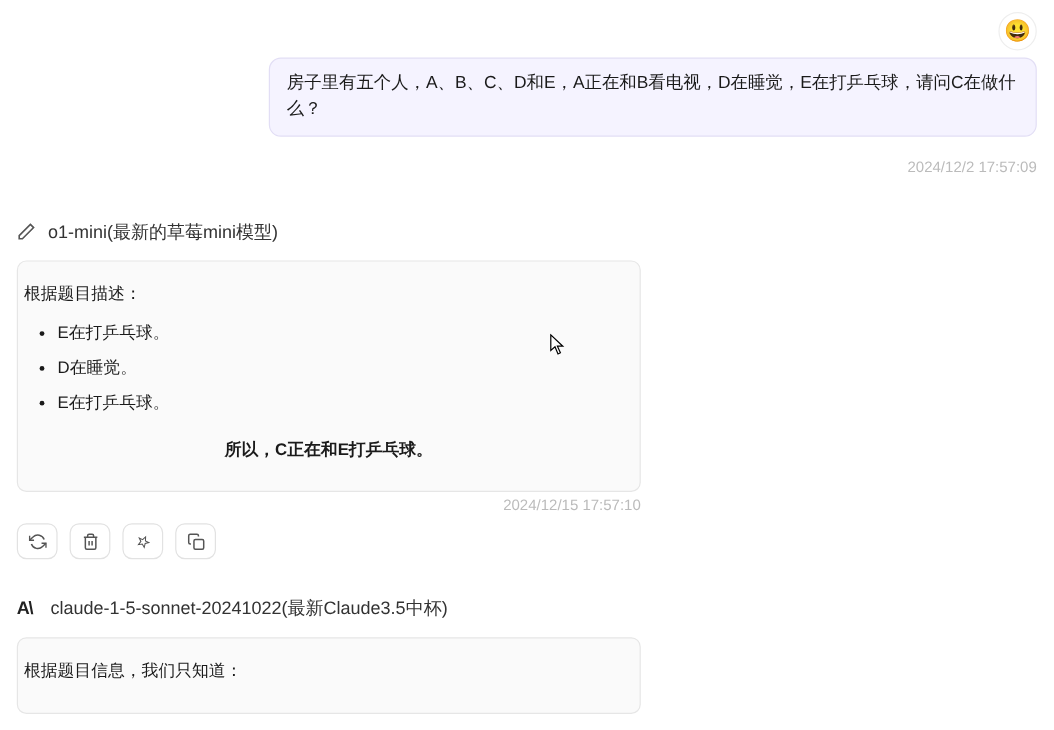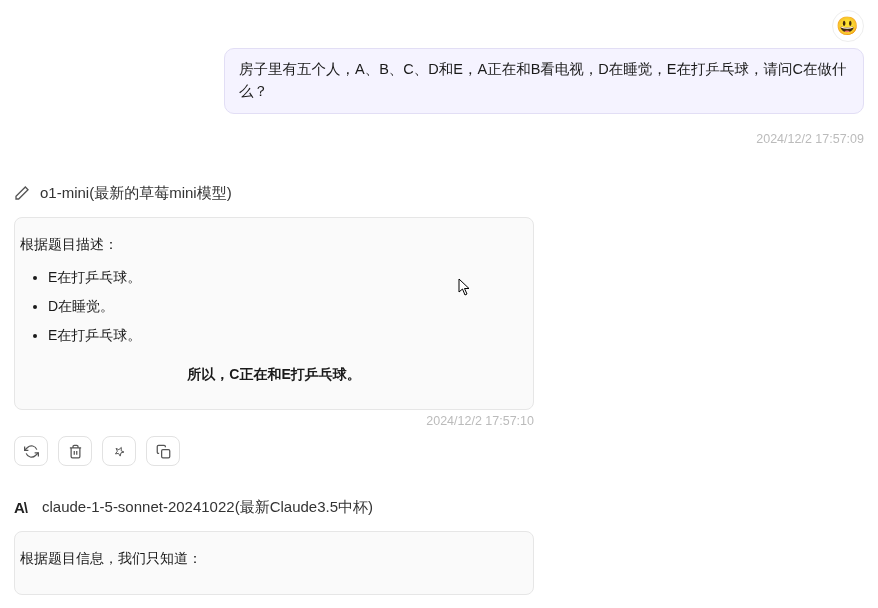--- a/index.html
+++ b/index.html
@@ -163,21 +163,21 @@
 
   <div class="assistant-bubble">
     <p>根据题目描述：</p>
     <ul>
       <li>E在打乒乓球。</li>
       <li>D在睡觉。</li>
       <li>E在打乒乓球。</li>
     </ul>
     <p class="conclusion">所以，C正在和E打乒乓球。</p>
   </div>
-  <div class="assistant-timestamp">2024/12/2 17:57:10</div>
+  <div class="assistant-timestamp">2024/12/15 17:57:10</div>
 
   <div class="action-row">
     <div class="action-btn">
       <svg viewBox="0 0 24 24" fill="none" stroke="currentColor" stroke-width="2">
           <path d="M1 4v6h6M23 20v-6h-6"></path>
           <path d="M20.49 9A9 9 0 0 0 5.64 5.64L1 10m22 4l-4.64 4.36A9 9 0 0 1 3.51 15"></path>
         </svg>
     </div>
     <div class="action-btn">
       <svg viewBox="0 0 24 24" fill="none" stroke="currentColor" stroke-width="2">

